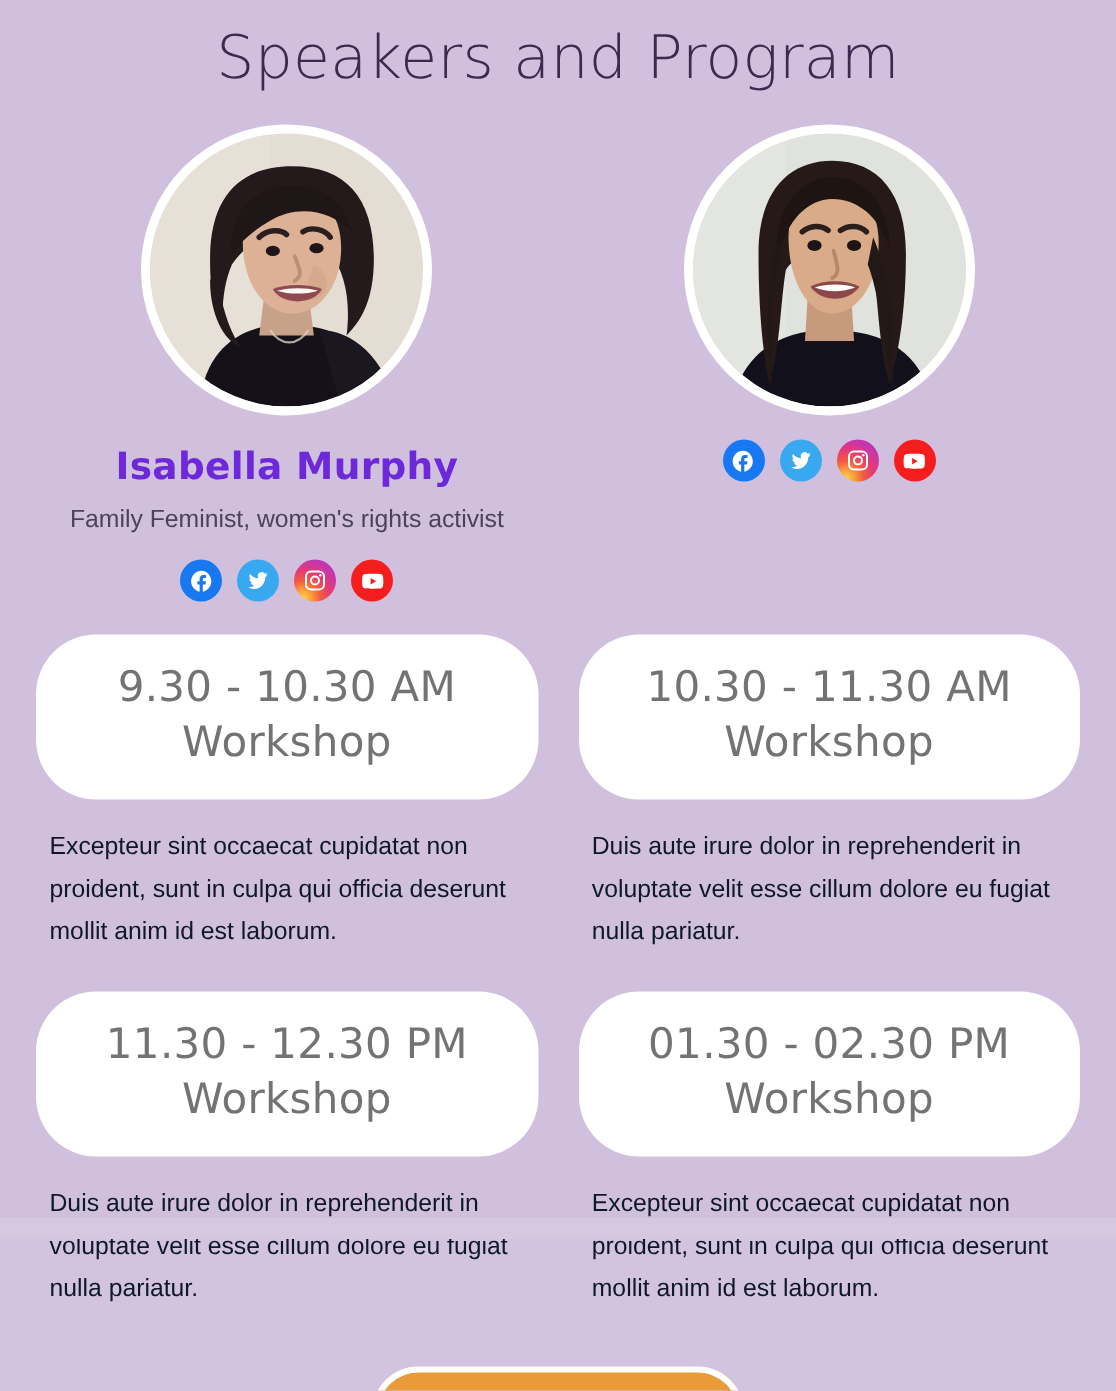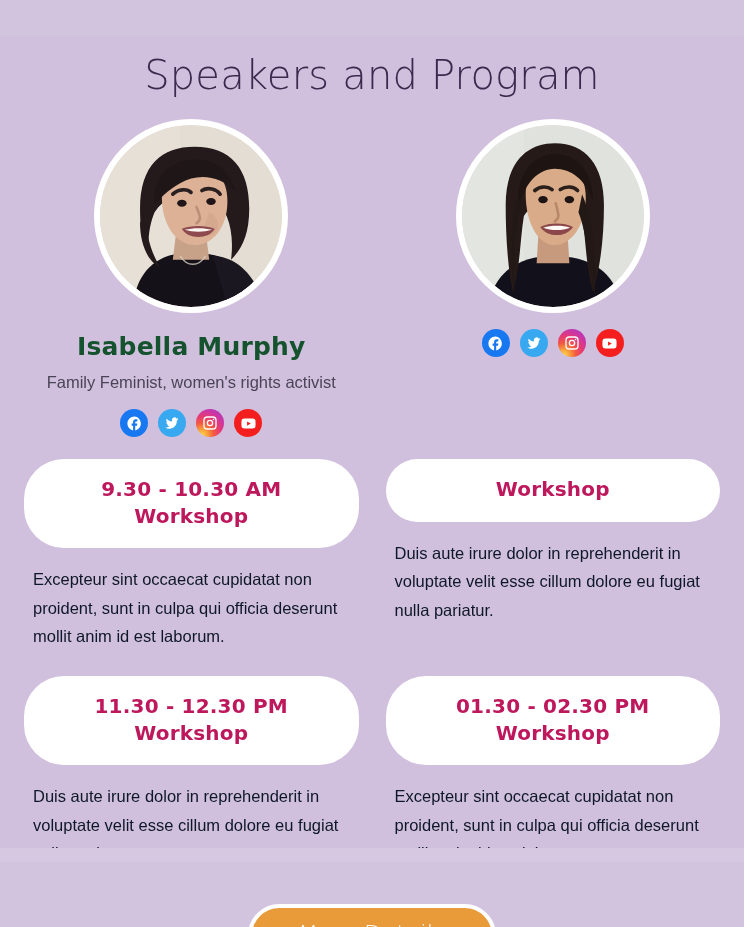--- a/index.html
+++ b/index.html
@@ -13,21 +13,20 @@
     font-family: "Liberation Sans", sans-serif;
     overflow: hidden;
     position: relative;
   }
   .page {
     width: 744px;
     height: 826px;
     position: relative;
     background: #d0c0dd;
     box-sizing: border-box;
-    margin-top: 36px;
   }
   .bottom-strip {
     position: absolute;
     left: 0;
     bottom: 0;
     width: 744px;
     height: 14px;
     background: #d6c8e1;
   }
 
@@ -71,21 +70,21 @@
     position: relative;
     background: #e8e2da;
   }
   .avatar svg { display: block; width: 100%; height: 100%; }
 
   .speaker-name {
     margin: 19px 0 0 0;
     font-family: "DejaVu Sans", sans-serif;
     font-weight: bold;
     font-size: 25px;
-    color: #14532d;
+    color: #6d28d9;
     letter-spacing: 0.2px;
     text-align: center;
   }
   .speaker-role {
     margin: 11px 0 0 0;
     font-size: 16.5px;
     color: #4b4458;
     text-align: right;
     line-height: 1.3;
   }
@@ -131,23 +130,23 @@
   .workshop-card {
     background: #ffffff;
     border-radius: 40px;
     padding: 17px 20px 19px 20px;
     box-sizing: border-box;
     text-align: center;
   }
   .workshop-time,
   .workshop-label {
     font-family: "DejaVu Sans", sans-serif;
-    font-weight: bold;
-    font-size: 20px;
-    color: #be185d;
+    font-weight: normal;
+    font-size: 28px;
+    color: #737373;
     line-height: 1.32;
     letter-spacing: 0.2px;
     display: block;
   }
   .workshop-desc {
     margin: 17px 3px 0 9px;
     font-size: 16.5px;
     line-height: 1.72;
     color: #0f172a;
   }
@@ -322,20 +321,21 @@
     <div class="prog-row first">
       <div class="prog-col">
         <div class="workshop-card">
           <span class="workshop-time">9.30 - 10.30 AM</span>
           <span class="workshop-label">Workshop</span>
         </div>
         <p class="workshop-desc">Excepteur sint occaecat cupidatat non proident, sunt in culpa qui officia deserunt mollit anim id est laborum.</p>
       </div>
       <div class="prog-col">
         <div class="workshop-card">
+          <span class="workshop-time">10.30 - 11.30 AM</span>
           <span class="workshop-label">Workshop</span>
         </div>
         <p class="workshop-desc">Duis aute irure dolor in reprehenderit in voluptate velit esse cillum dolore eu fugiat nulla pariatur.</p>
       </div>
     </div>
 
     <div class="prog-row second">
       <div class="prog-col">
         <div class="workshop-card">
           <span class="workshop-time">11.30 - 12.30 PM</span>

